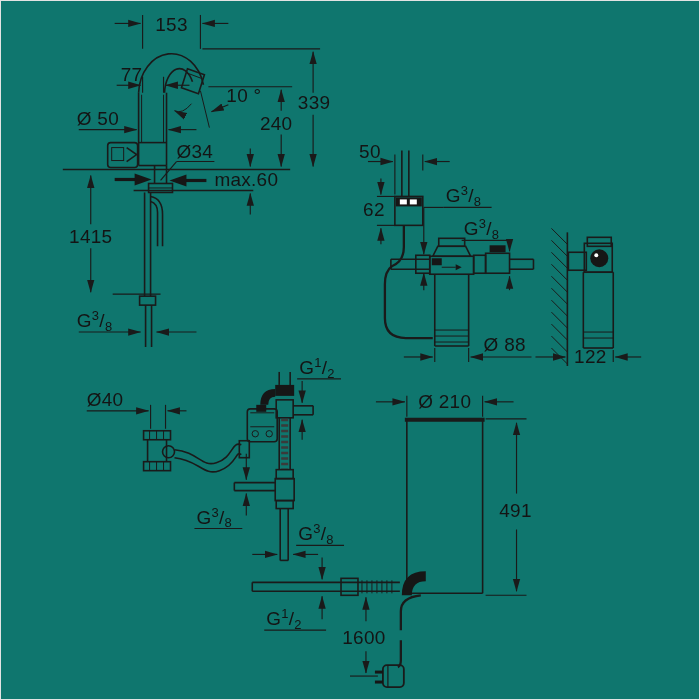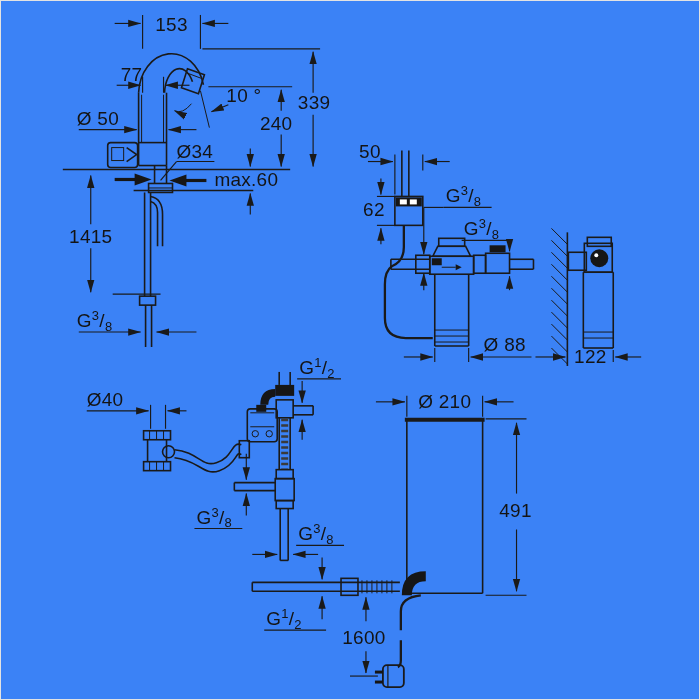--- a/index.html
+++ b/index.html
@@ -1,16 +1,16 @@
 <!DOCTYPE html>
 <html><head>
 <meta charset="utf-8">
 <style>
   html,body{margin:0;padding:0;background:#fff;}
-  .frame{width:698px;height:698px;border:1px solid #e3e3e3;background:#3b82f6;position:relative;overflow:hidden;}
+  .frame{width:698px;height:698px;border:1px solid #e3e3e3;background:#0f766e;position:relative;overflow:hidden;}
   svg{display:block;}
   .s{stroke:#1a1a1a;stroke-width:1.6;fill:none;stroke-linecap:butt;}
   .t{stroke:#1a1a1a;stroke-width:1;fill:none;}
   .d{stroke:#1a1a1a;stroke-width:1.15;fill:none;}
   .th{stroke:#1a1a1a;stroke-width:4;fill:none;}
   .f{fill:#161616;stroke:none;}
   .braid{stroke:#3a3a3a;stroke-width:7;stroke-dasharray:2.5 3;fill:none;}
   text.dim{font-family:"Liberation Sans","DejaVu Sans",sans-serif;font-size:19px;fill:#141414;letter-spacing:0.3px;}
 </style>
 </head>

